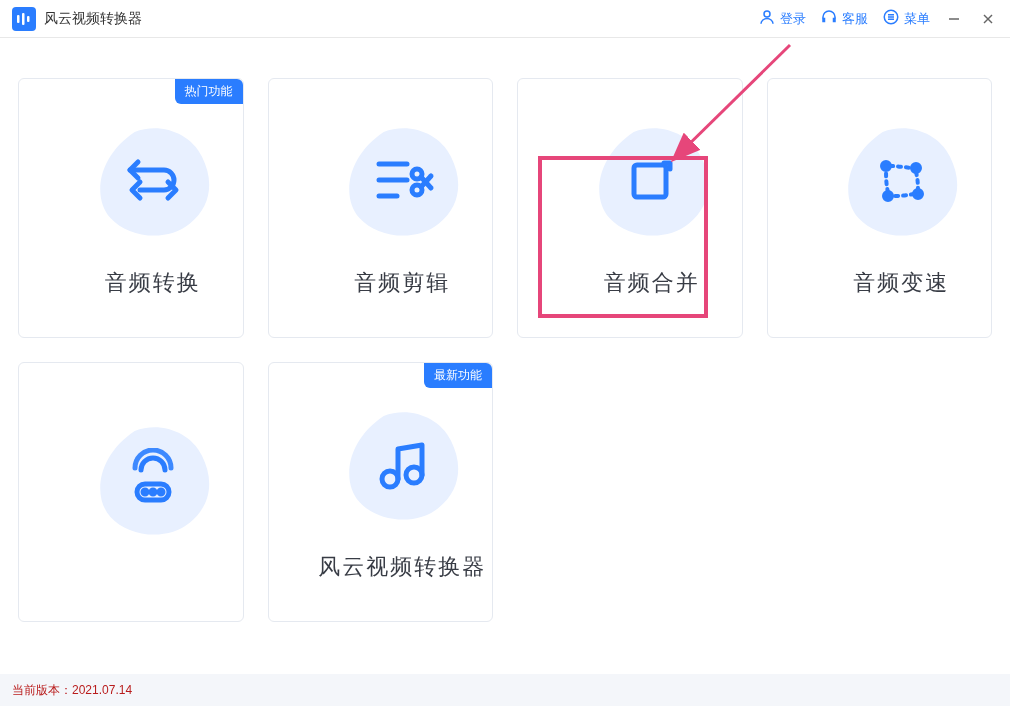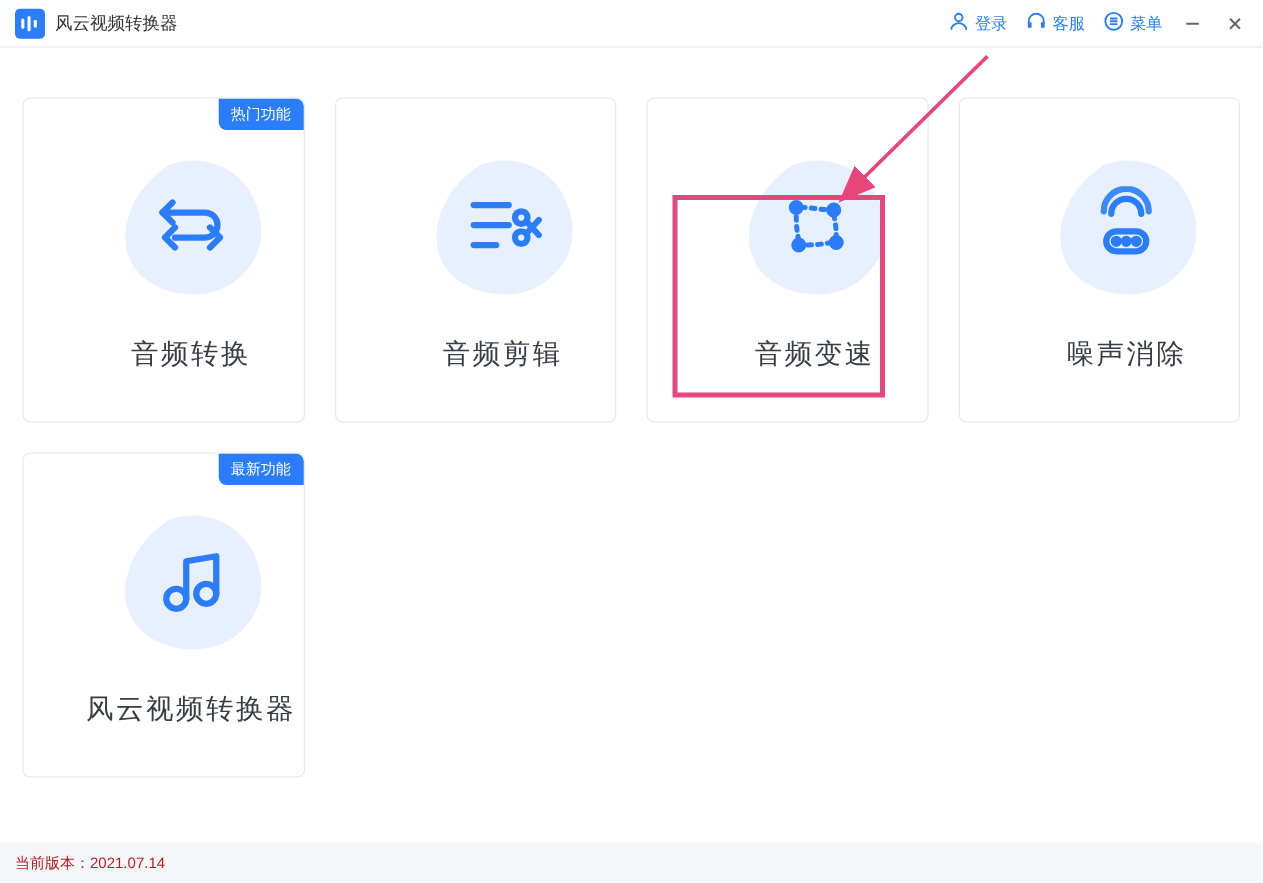--- a/index.html
+++ b/index.html
@@ -242,20 +242,32 @@
         <line x1="12" y1="50" x2="30" y2="50"></line>
         <circle cx="50" cy="28" r="5"></circle>
         <circle cx="50" cy="44" r="5"></circle>
         <line x1="54" y1="31" x2="64" y2="42"></line>
         <line x1="54" y1="41" x2="64" y2="30"></line>
       </svg>
     </div>
     <div class="card-label">音频剪辑</div>
   </div>
 
+  <div class="card">
+    <div class="card-icon-wrap">
+      <svg class="blob-bg" viewBox="0 0 100 90">
+          <path d="M35 5c20-8 45 0 55 20s8 40-10 55-50 12-65-5S5 25 35 5z"></path>
+        </svg>
+      <svg class="card-icon" width="64" height="64" viewBox="0 0 64 64" fill="none" stroke="#2a7dff" stroke-width="5" stroke-linejoin="round">
+        <rect x="14" y="16" width="32" height="32" rx="3"></rect>
+        <path d="M50 20v-6h-6" stroke-linecap="round"></path>
+      </svg>
+    </div>
+    <div class="card-label">音频合并</div>
+  </div>
 
 
   <div class="card">
     <div class="card-icon-wrap">
       <svg class="blob-bg" viewBox="0 0 100 90">
           <path d="M35 5c20-8 45 0 55 20s8 40-10 55-50 12-65-5S5 25 35 5z"></path>
         </svg>
       <svg class="card-icon" width="70" height="70" viewBox="0 0 70 70" fill="none" stroke="#2a7dff" stroke-width="4" stroke-linecap="round">
         <circle cx="20" cy="20" r="4" fill="#2a7dff"></circle>
         <circle cx="50" cy="22" r="4" fill="#2a7dff"></circle>
@@ -278,21 +290,20 @@
         </svg>
       <svg class="card-icon" width="64" height="64" viewBox="0 0 64 64" fill="none" stroke="#2a7dff" stroke-width="5" stroke-linecap="round" stroke-linejoin="round">
         <path d="M20 22a12 12 0 0124 0"></path>
         <path d="M14 20a18 18 0 0136 0" stroke-opacity="0.9"></path>
         <rect x="16" y="36" width="32" height="16" rx="8"></rect>
         <circle cx="24" cy="44" r="2" fill="#2a7dff"></circle>
         <circle cx="32" cy="44" r="2" fill="#2a7dff"></circle>
         <circle cx="40" cy="44" r="2" fill="#2a7dff"></circle>
       </svg>
     </div>
-    <div class="card-label">噪声消除</div>
   </div>
 
   <div class="card">
     <div class="card-badge">最新功能</div>
     <div class="card-icon-wrap">
       <svg class="blob-bg" viewBox="0 0 100 90">
           <path d="M35 5c20-8 45 0 55 20s8 40-10 55-50 12-65-5S5 25 35 5z"></path>
         </svg>
       <svg class="card-icon" width="64" height="64" viewBox="0 0 64 64" fill="none" stroke="#2a7dff" stroke-width="5" stroke-linecap="round" stroke-linejoin="round">
         <circle cx="20" cy="46" r="8"></circle>

